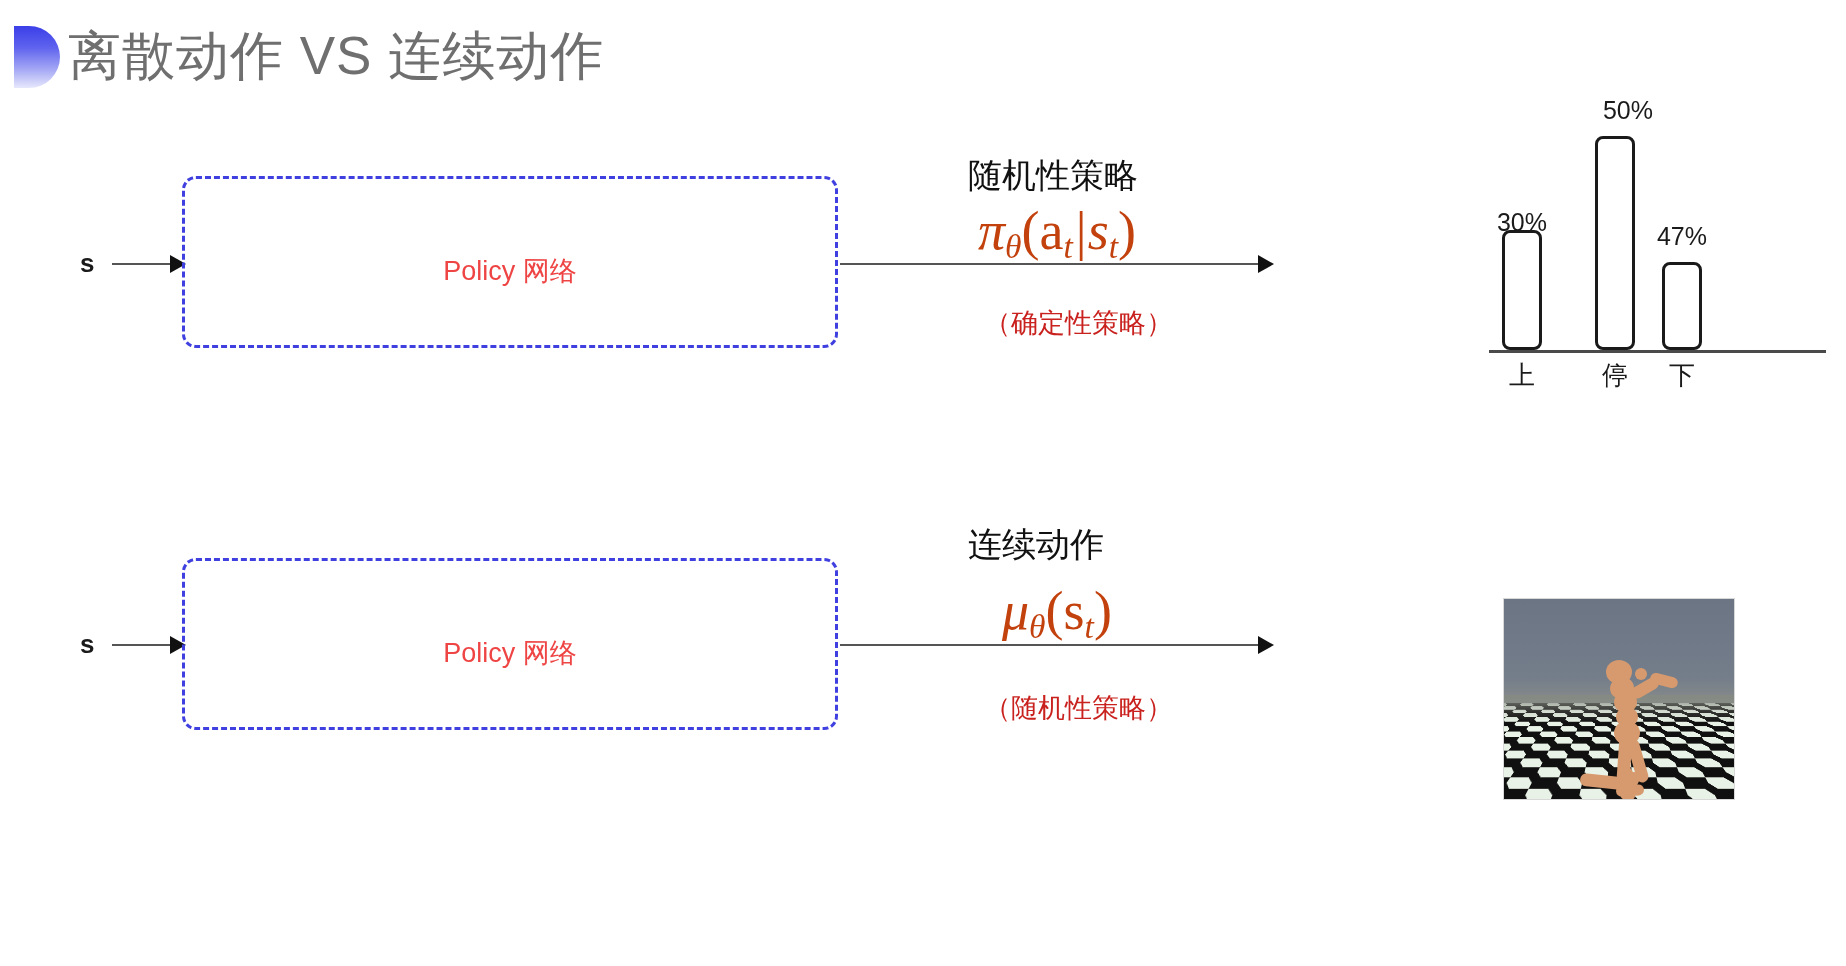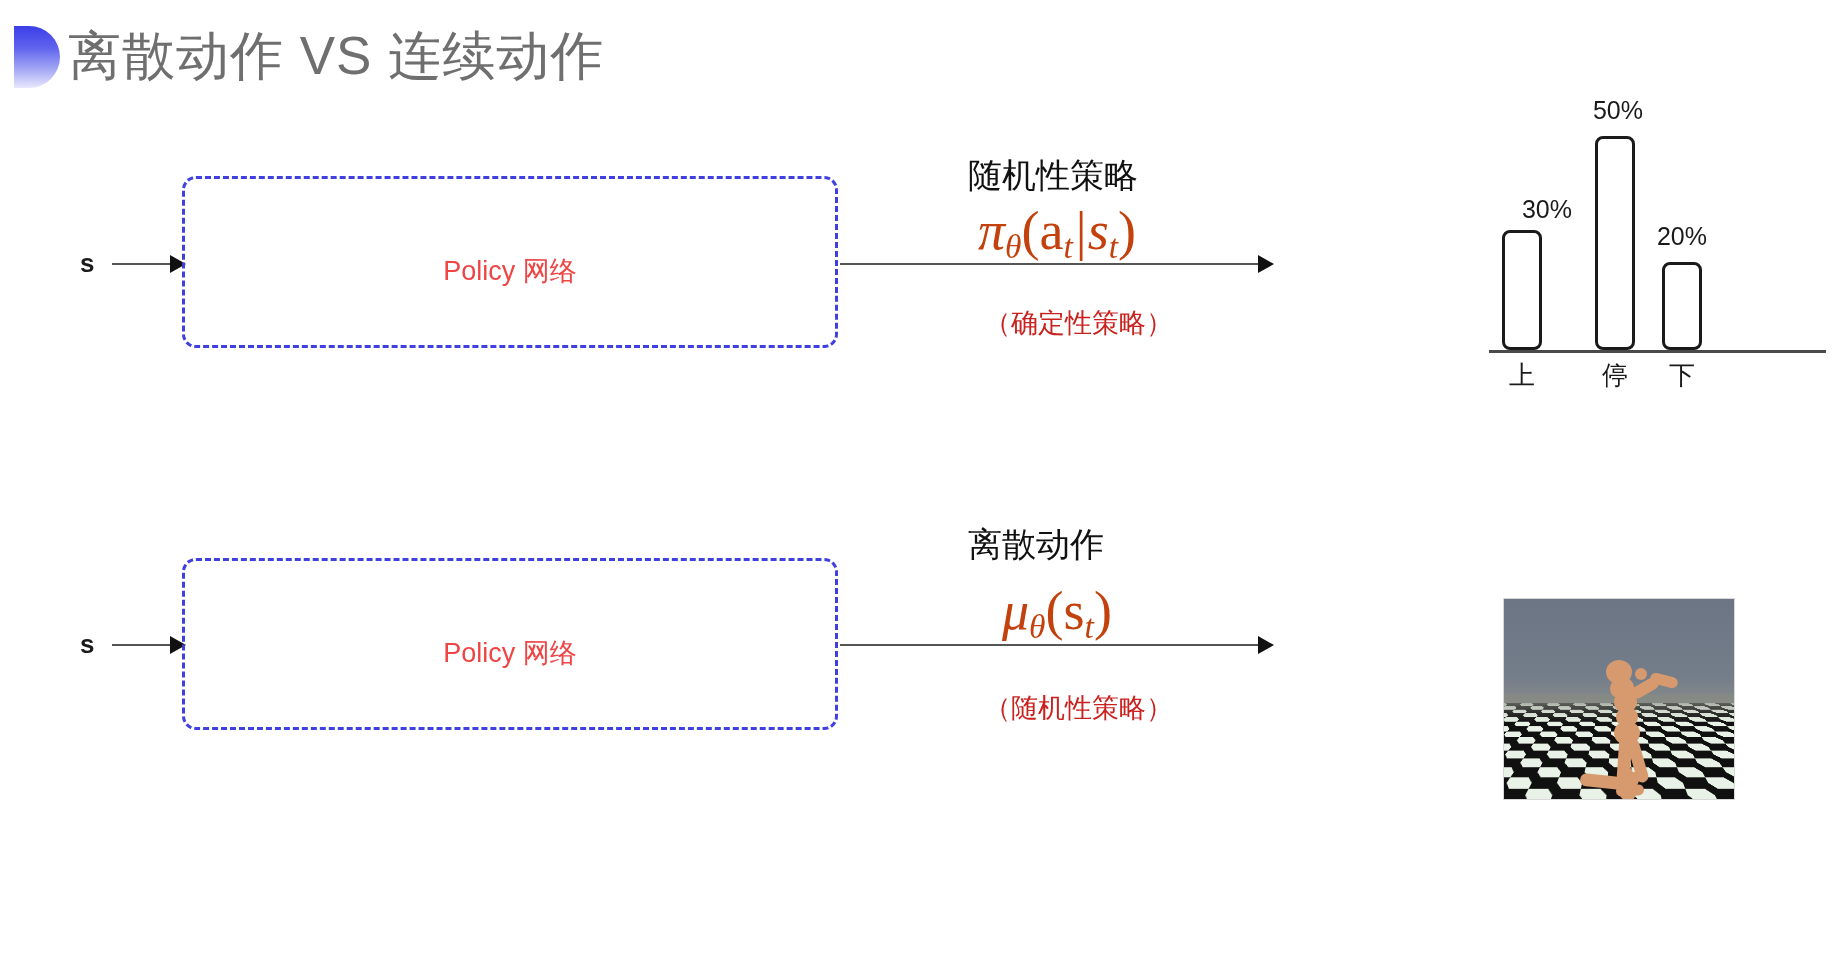--- a/index.html
+++ b/index.html
@@ -227,46 +227,46 @@
   <div class="policy-title" style="left:968px; top:153px;">随机性策略</div>
 
   <div class="policy-formula" style="left:978px; top:200px;">
     <span>π</span><sub>θ</sub><span class="paren">(a</span><sub>t</sub><span>|s</span><sub>t</sub><span class="paren">)</span>
   </div>
 
   <div class="action-note" style="left:984px; top:305px;">（确定性策略）</div>
 
   <div id="bar-chart">
 
-    <div class="bar-value" style="left:-8px; top:99px; width:100px;text-align:right;">30%</div>
+    <div class="bar-value" style="left:-8px; top:112px; width:100px;">30%</div>
     <div class="bar" style="left:22px; top:134px; width:40px; height:120px;"></div>
     <div class="bar-cat" style="left:-8px; top:262px; width:100px;">上</div>
 
-    <div class="bar-value" style="left:88px; top:0px; width:100px;">50%</div>
+    <div class="bar-value" style="left:98px; top:0px; width:100px;">50%</div>
     <div class="bar" style="left:115px; top:40px; width:40px; height:214px;"></div>
     <div class="bar-cat" style="left:85px; top:262px; width:100px;">停</div>
 
-    <div class="bar-value" style="left:152px; top:126px; width:100px;">20%</div>
+    <div class="bar-value" style="left:152px; top:126px; width:100px;">47%</div>
     <div class="bar" style="left:182px; top:166px; width:40px; height:88px;"></div>
     <div class="bar-cat" style="left:152px; top:262px; width:100px;">下</div>
   </div>
   <div id="chart-axis"></div>
 
   <div class="s-label" style="left:80px; top:629px;">s</div>
   <div class="arrow-line" style="left:112px; top:644px; width:72px;"></div>
   <div class="arrow-head" style="left:170px; top:636px;"></div>
 
   <div class="policy-box" style="left:182px; top:558px; width:656px; height:172px;">
     <div class="policy-label" style="top:74px;">Policy 网络</div>
   </div>
 
   <div class="arrow-line" style="left:840px; top:644px; width:424px;"></div>
   <div class="arrow-head" style="left:1258px; top:636px;"></div>
 
-  <div class="policy-title" style="left:968px; top:522px;">离散动作</div>
+  <div class="policy-title" style="left:968px; top:522px;">连续动作</div>
 
   <div class="policy-formula" style="left:1002px; top:580px;">
     <span>μ</span><sub>θ</sub><span class="paren">(s</span><sub>t</sub><span class="paren">)</span>
   </div>
 
   <div class="action-note" style="left:984px; top:690px;">（随机性策略）</div>
 
   <div id="sim-image">
     <div id="sim-sky"></div>
     <div id="sim-floor"></div>

